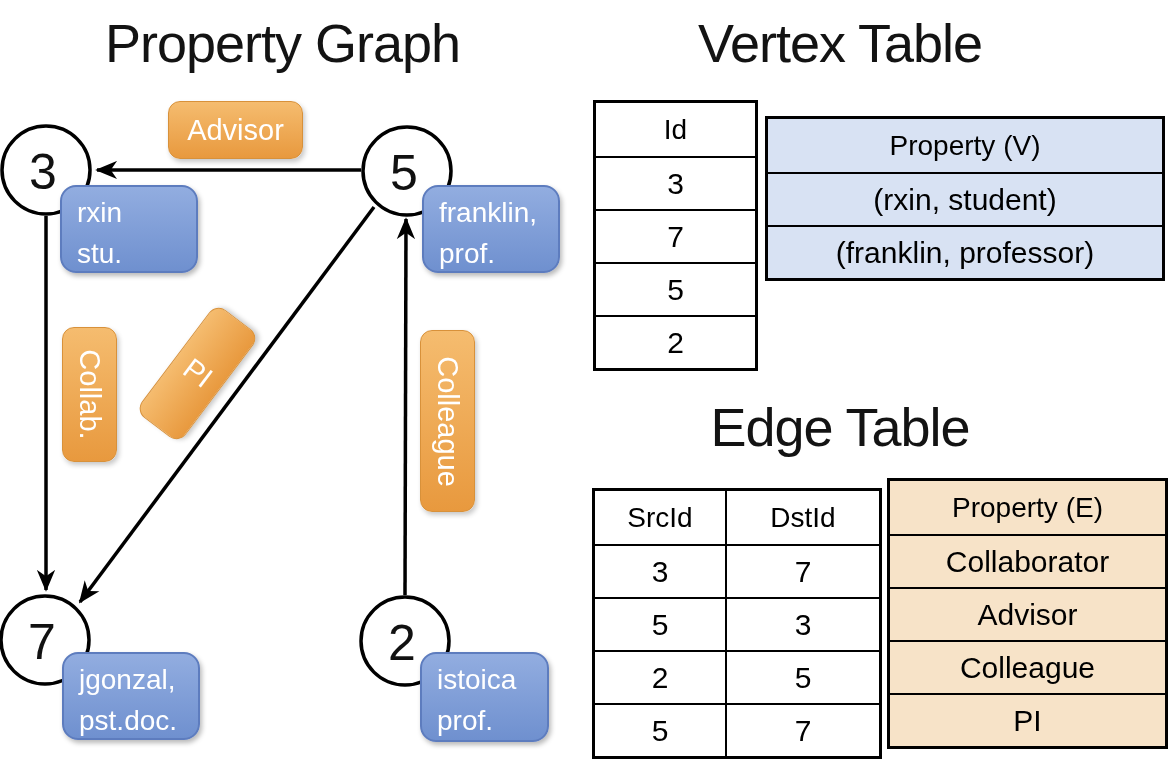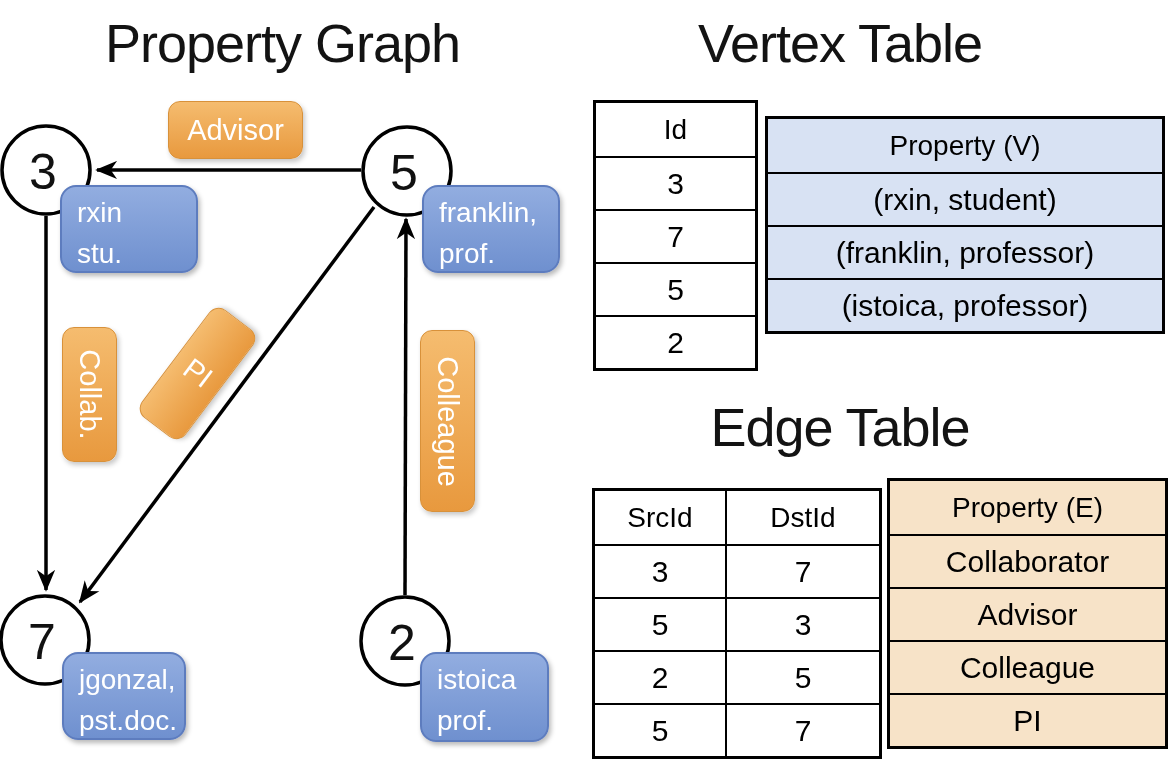--- a/index.html
+++ b/index.html
@@ -26,21 +26,21 @@
     position:absolute;z-index:4;border-radius:16px;
     background:linear-gradient(#92ade0,#6f90cf);
     border:2px solid #5d7cbe;
     box-shadow:2px 3px 5px rgba(0,0,0,.28);
     color:#fff;font-size:28px;line-height:41px;
     padding:5px 0 0 15px;box-sizing:border-box;
   }
   .vbox span{display:block;}
   #box-rxin{left:60px;top:185px;width:138px;height:88px;}
   #box-franklin{left:422px;top:185px;width:138px;height:88px;}
-  #box-jgonzal{left:62px;top:652px;width:124px;height:88px;}
+  #box-jgonzal{left:62px;top:652px;width:138px;height:88px;}
   #box-istoica{left:420px;top:652px;width:129px;height:90px;}
 
   .ebox{ 
     position:absolute;z-index:3;border-radius:12px;
     background:linear-gradient(#f5bc6f,#e8993e);
     border:1px solid #d8913a;
     box-shadow:2px 3px 5px rgba(0,0,0,.22);
     color:#fff;font-size:29px;
     display:flex;align-items:center;justify-content:center;
     box-sizing:border-box;
@@ -156,23 +156,20 @@
       <tbody>
           <tr>
             <th>Property (V)</th>
           </tr>
       <tr>
             <td>(rxin, student)</td>
           </tr>
       <tr>
             <td>(franklin, professor)</td>
           </tr>
-      <tr>
-            <td>(istoica, professor)</td>
-          </tr>
     </tbody>
       </table>
 
     <h1 id="et-title" class="big-title">Edge Table</h1>
 
     <table id="et-src" class="tbl">
       <tbody>
           <tr>
         <th style="width:130px;">SrcId</th>
         <th>DstId</th>

